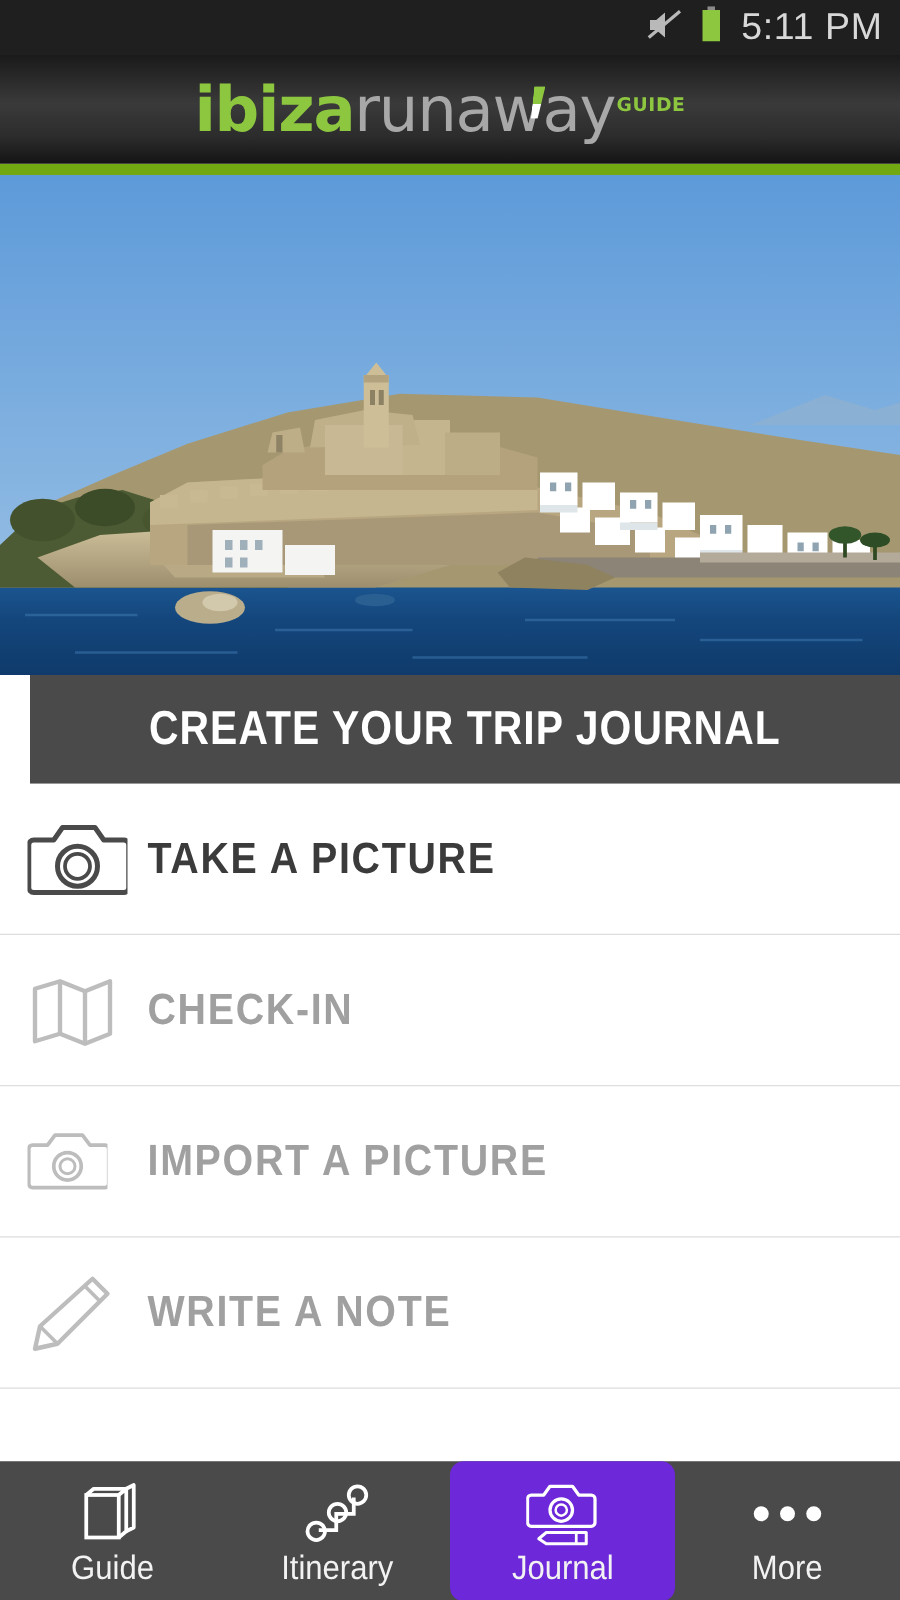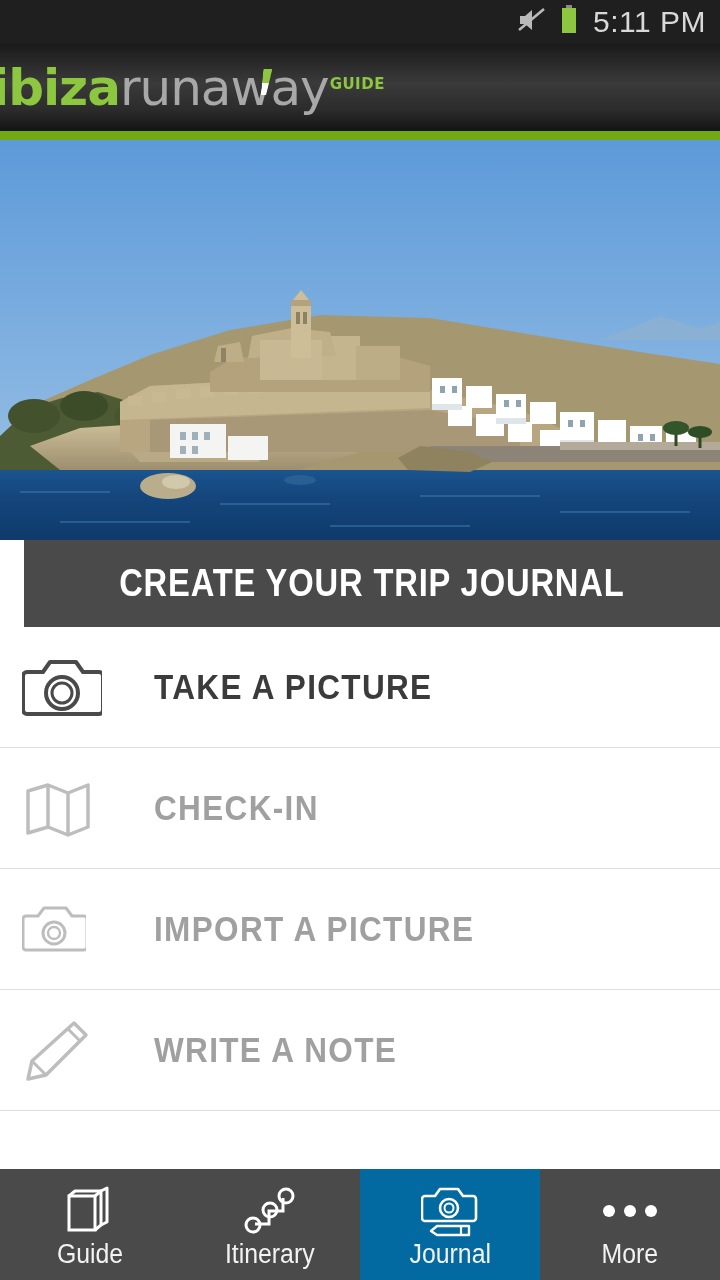--- a/index.html
+++ b/index.html
@@ -27,21 +27,21 @@
   .sb-time {
     color:#d8d8d8; font-size:30px; letter-spacing:0.5px;
     font-family:"Liberation Sans", sans-serif; font-weight:400;
     margin-left:14px; line-height:1;
   }
 
   
   .appheader {
     height:87px; flex:0 0 87px;
     background:linear-gradient(to bottom,#1a1a1a 0%,#3a3a3a 45%,#2c2c2c 75%,#141414 100%);
-    display:flex; align-items:center; justify-content:flex-start;
+    display:flex; align-items:center; justify-content:center;
     position:relative;
   }
   .logo {
     display:flex; align-items:baseline;
     position:relative;
     transform:translateX(-8px);
   }
   .logo-a {
     font-size:50px; font-weight:700; color:#8DC63F;
     letter-spacing:-1px; line-height:1;
@@ -93,21 +93,20 @@
     white-space:nowrap;
   }
 
   
   .list { flex:1 1 auto; background:#ffffff; }
   .row {
     height:121px;
     display:flex; align-items:center;
     border-bottom:1px solid #dddddd;
     padding-left:22px;
-    gap:36px;
   }
   .row:first-child { border-top:none; }
   .row-icon {
     width:96px; flex:0 0 96px;
     display:flex; align-items:center; justify-content:flex-start;
   }
   .row-label {
     font-size:35px; font-weight:700; letter-spacing:1.5px;
     font-family:"Liberation Sans Narrow","Liberation Sans", sans-serif;
     transform:scaleX(0.9); transform-origin:left center;
@@ -122,21 +121,21 @@
     height:112px; flex:0 0 112px;
     background:#4a4a4a;
     display:flex;
   }
   .tab {
     flex:1 1 0;
     display:flex; flex-direction:column;
     align-items:center; justify-content:center;
     gap:2px;
   }
-  .tab.active { background:#0369a1; }
+  .tab.active { background:#6d28d9;border-radius:11px; }
   .tab-icon {
     height:56px;
     display:flex; align-items:center; justify-content:center;
   }
   .tab-label {
     color:#f2f2f2; font-size:27px; font-weight:400;
     font-family:"Liberation Sans Narrow","Liberation Sans", sans-serif;
     transform:scaleX(0.92); transform-origin:center;
     line-height:1;
   }

